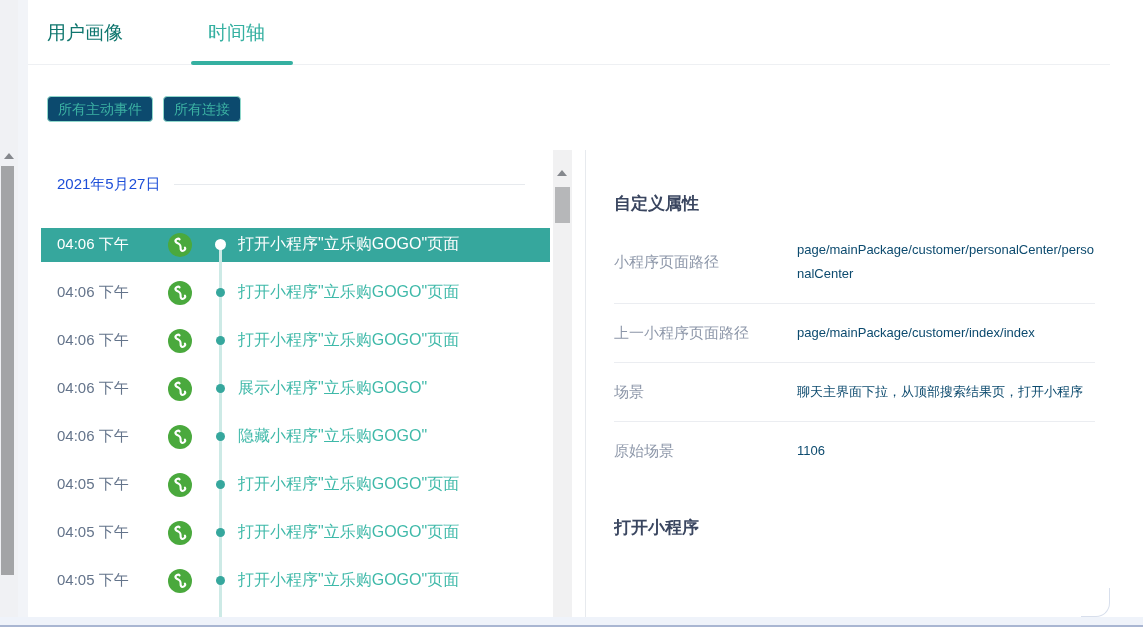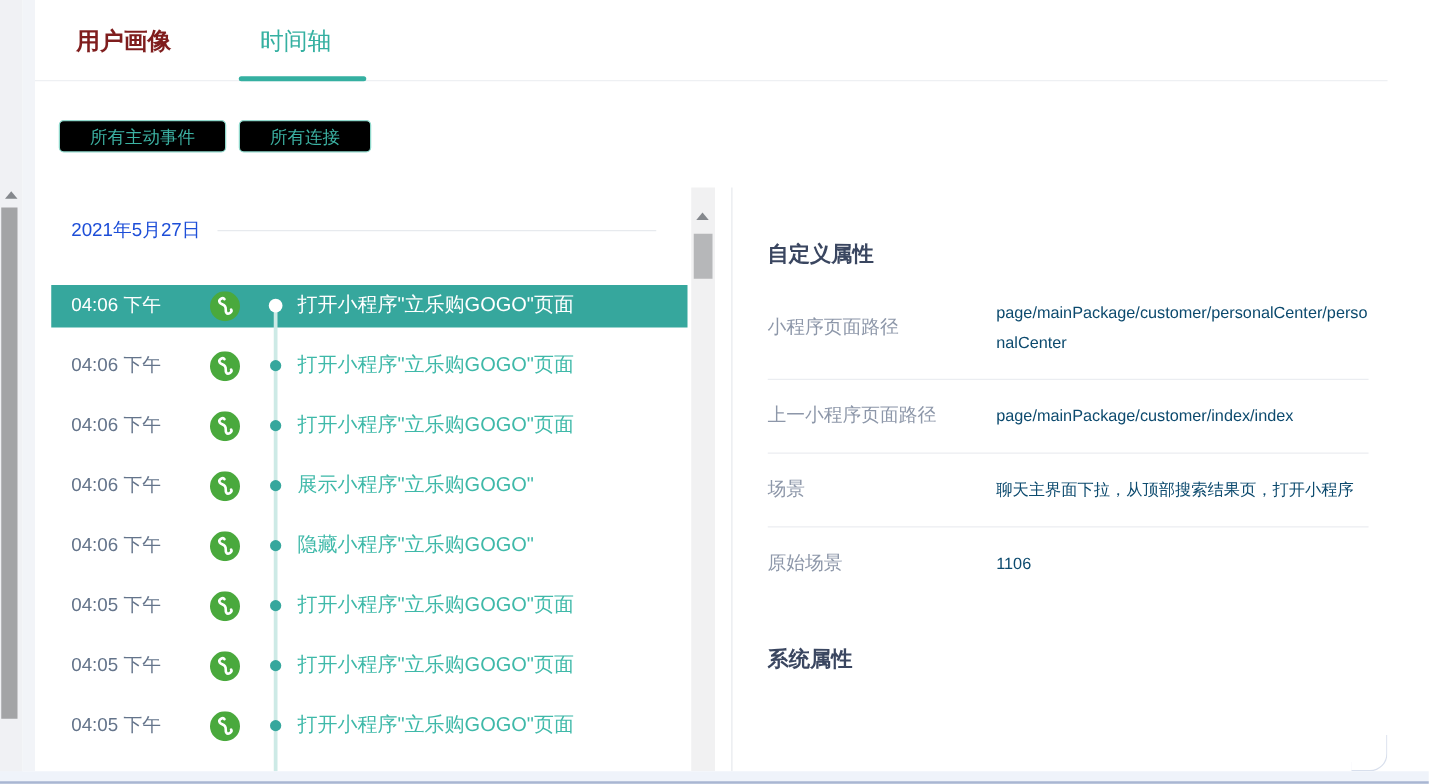--- a/index.html
+++ b/index.html
@@ -25,29 +25,29 @@
   .card{position:absolute;left:28px;top:0;width:1082px;height:617px;background:#ffffff;}
   .card-corner{
     position:absolute;left:1081px;top:588px;width:28px;height:28px;
     border-right:1px solid #d8dfec;border-bottom:1px solid #d8dfec;
     border-bottom-right-radius:14px;pointer-events:none;
   }
 
   
   .tabs-bar{position:absolute;left:0;top:0;width:100%;height:64px;border-bottom:1px solid #eef0f3;}
   .tab{position:absolute;top:20px;font-size:19px;cursor:pointer;}
-  .tab.t1{left:33px;color:#7f1d1d;font-weight:bold;}
+  .tab.t1{left:19px;color:#0f766e;}
   .tab.t2{left:180px;color:#35b0a1;}
   .tab-underline{position:absolute;left:163px;top:61px;width:102px;height:4px;background:#35b0a1;border-radius:2px;}
 
   
   .chips{position:absolute;left:19px;top:96px;display:flex;gap:10px;}
   .chip{
-    font-size:14px;color:#3cb2a3;background:#000000;border:1px solid #8fd8cb;
-    border-radius:4px;padding:4px 24px;line-height:16px;cursor:pointer;white-space:nowrap;
+    font-size:14px;color:#3cb2a3;background:#0c4a6e;border:1px solid #8fd8cb;
+    border-radius:4px;padding:4px 10px;line-height:16px;cursor:pointer;white-space:nowrap;
   }
 
   
   .list-pane{position:absolute;left:0;top:150px;width:525px;height:467px;overflow:hidden;}
   .date-row{position:absolute;left:29px;top:25px;right:28px;display:flex;align-items:center;}
   .date-label{font-size:15px;color:#1d4ed8;white-space:nowrap;}
   .date-line{flex:1;height:1px;background:#e7eaee;margin-left:14px;}
 
   .tl-line{position:absolute;left:191px;top:94px;width:3px;height:373px;background:#cdeae6;z-index:2;}
 
@@ -236,21 +236,21 @@
       </div>
       <div class="prop-row">
         <div class="prop-label">场景</div>
         <div class="prop-value">聊天主界面下拉，从顶部搜索结果页，打开小程序</div>
       </div>
       <div class="prop-row no-border">
         <div class="prop-label">原始场景</div>
         <div class="prop-value">1106</div>
       </div>
 
-      <div class="section-title sys-title">系统属性</div>
+      <div class="section-title sys-title">打开小程序</div>
     </div>
 
   </div>
 
   <div class="card-corner"></div>
   <div class="bottom-band"></div>
 
 </div>
 
 </body></html>

